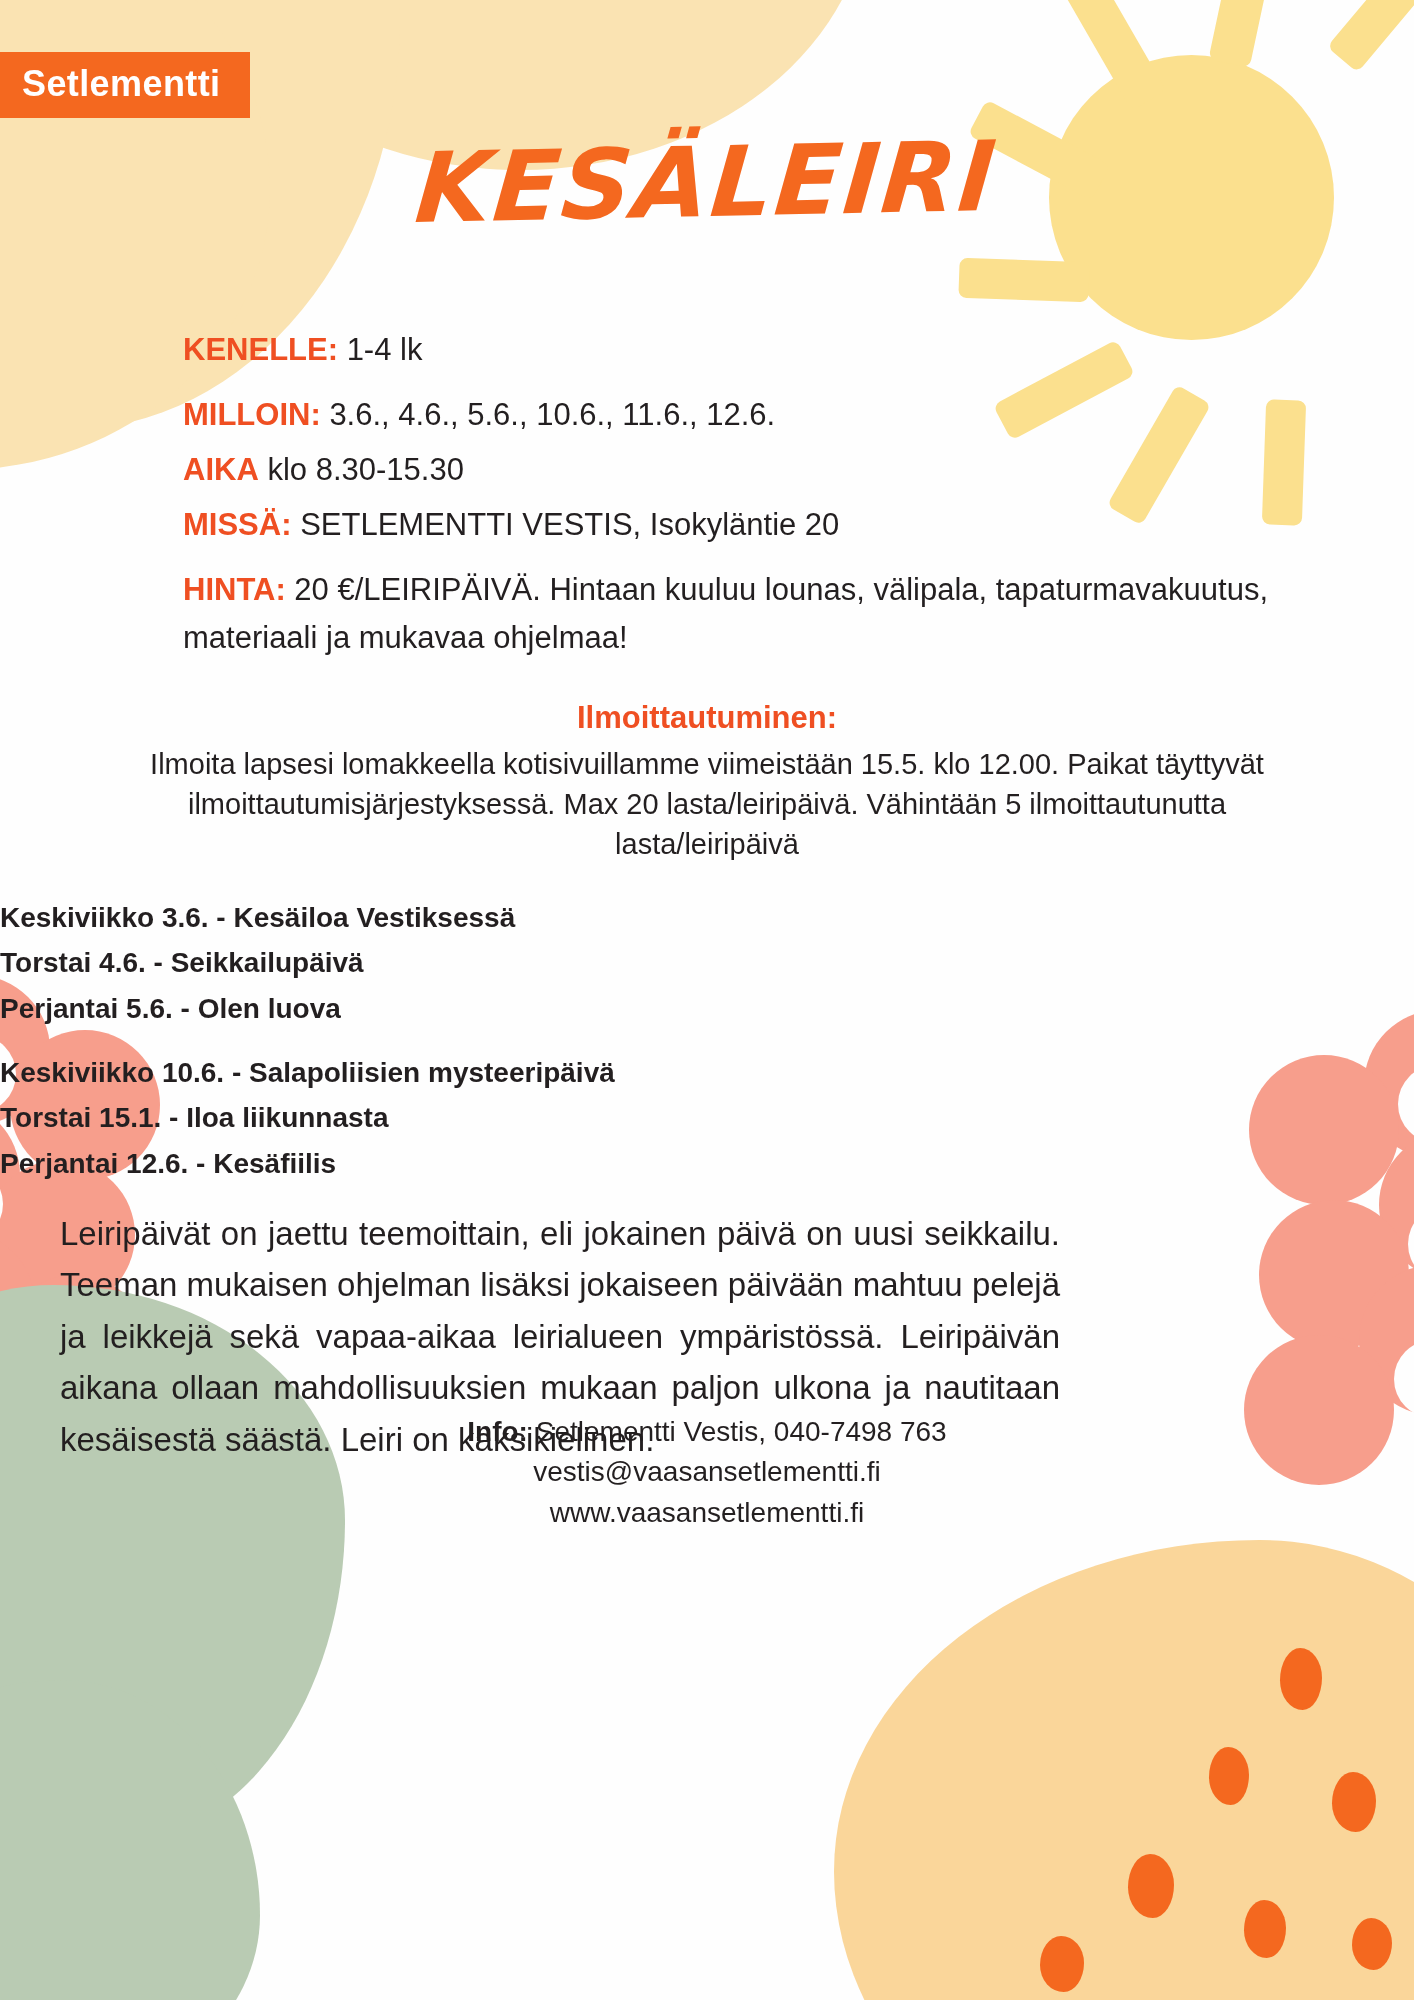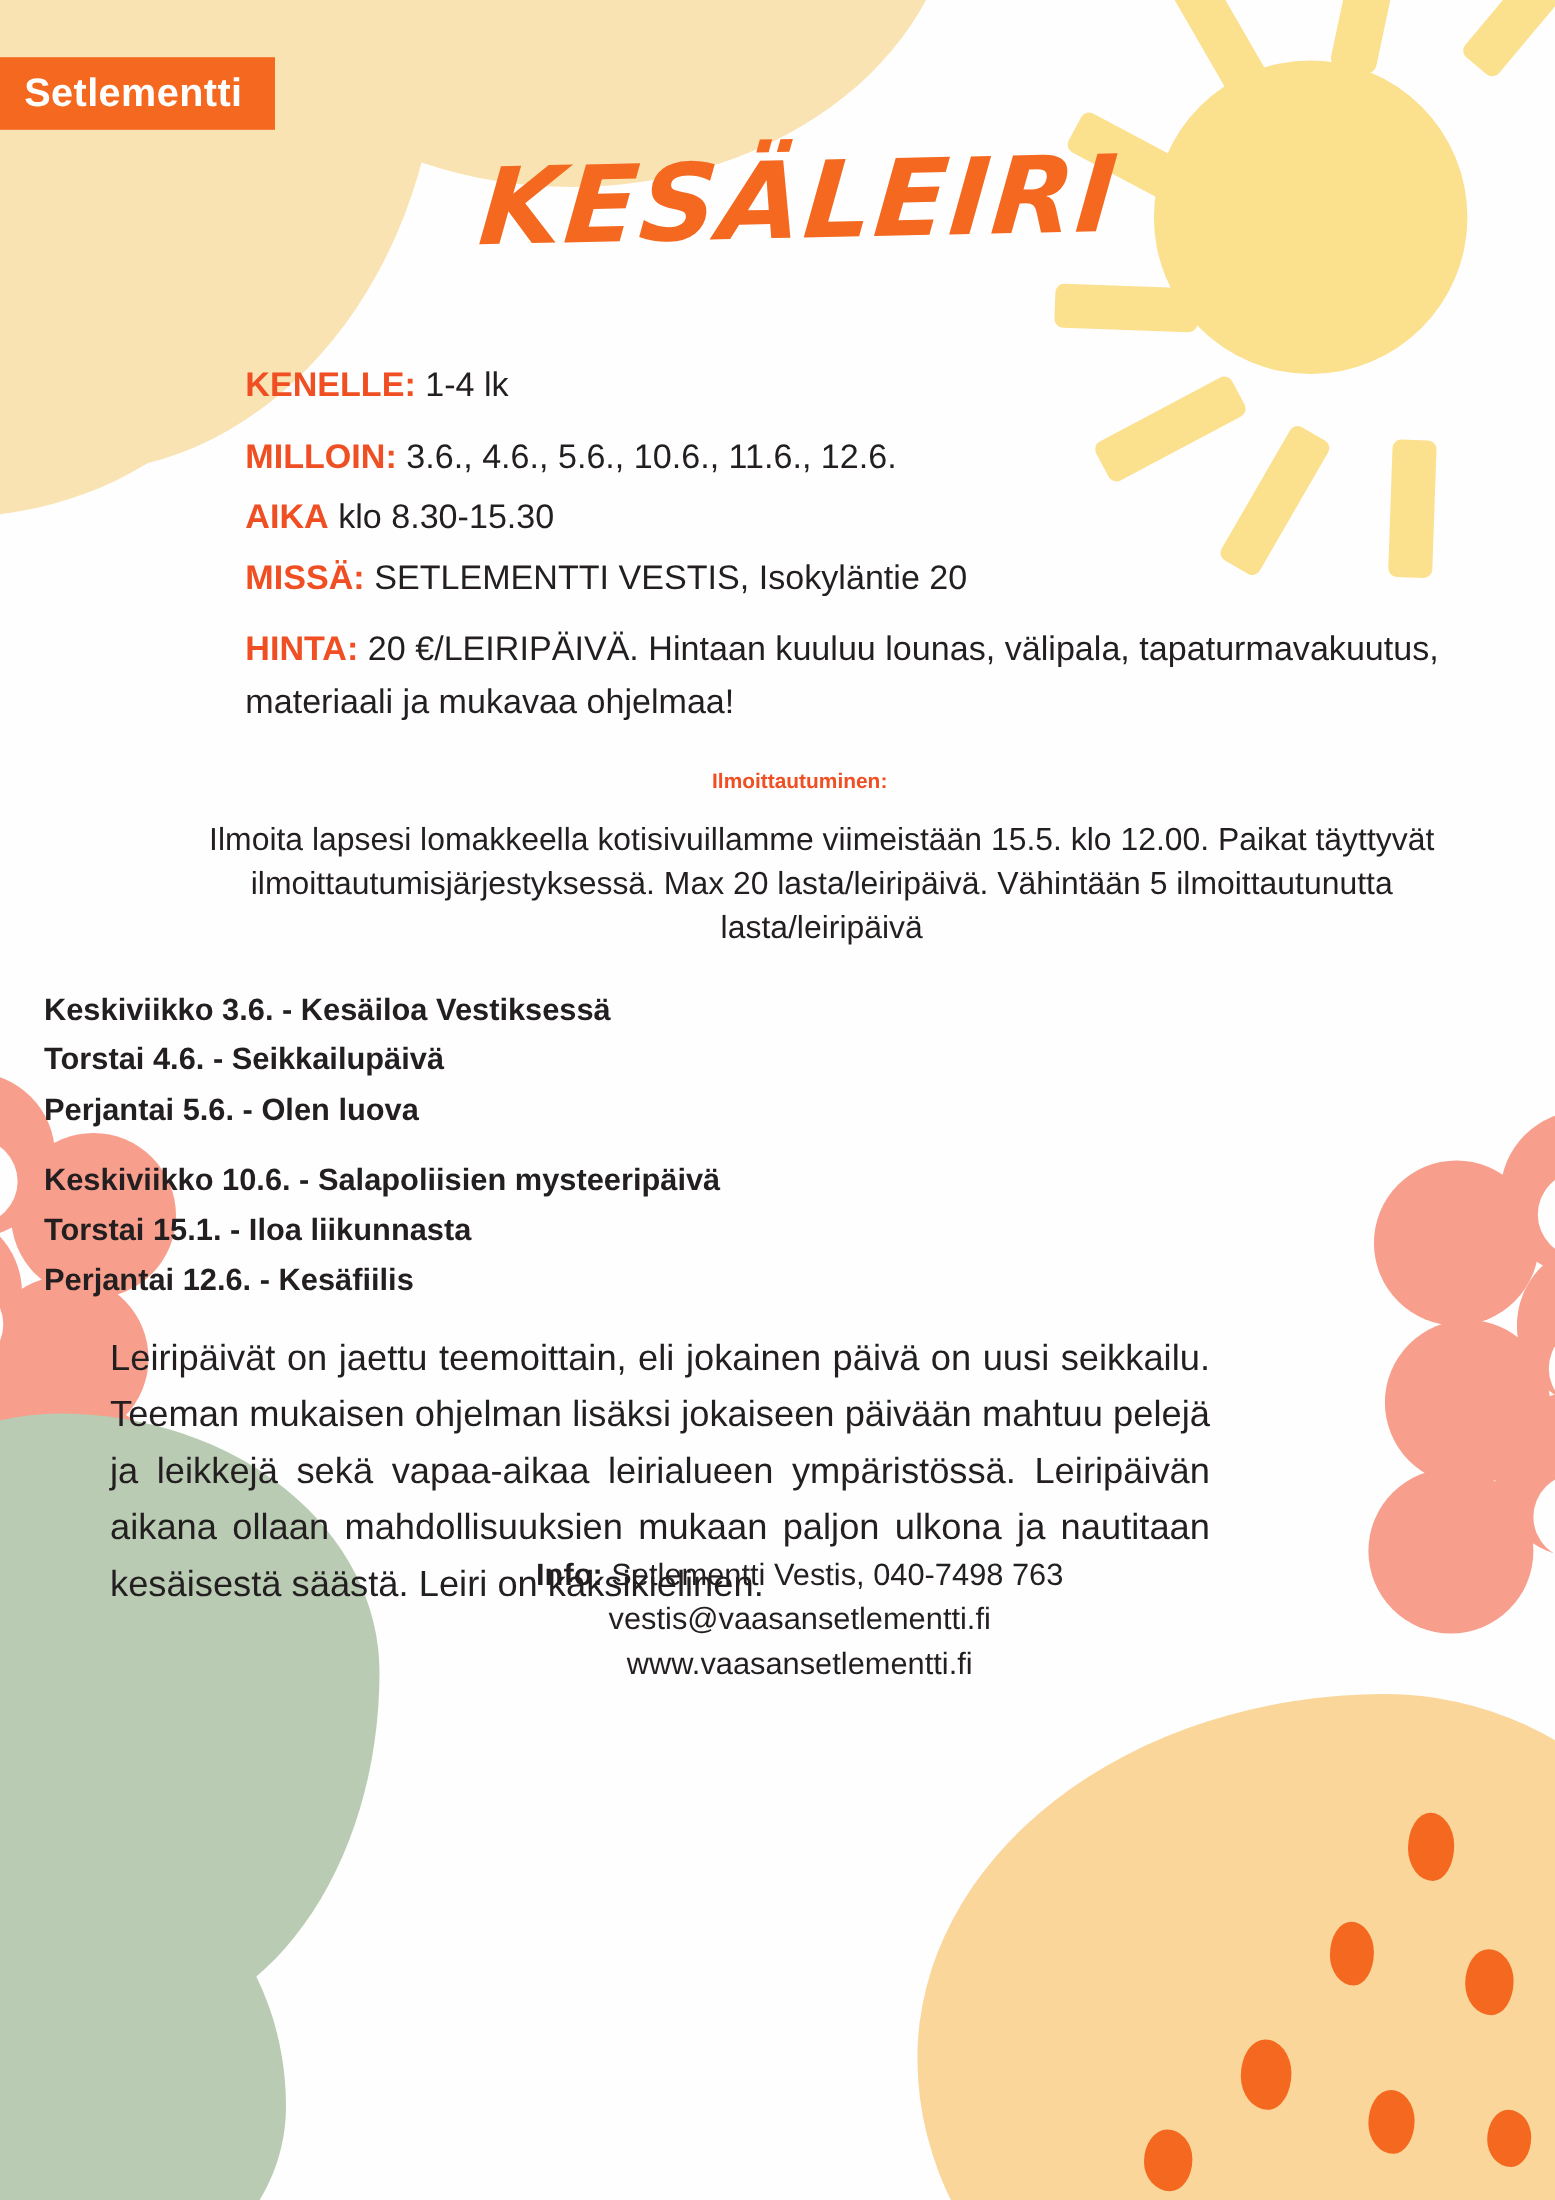--- a/index.html
+++ b/index.html
@@ -12,21 +12,20 @@
     font-family:"Liberation Sans", sans-serif;
     overflow:hidden;
   }
 
   #poster {
     position:relative;
     width:1414px;
     height:2000px;
     background:#fefefe;
     overflow:hidden;
-    padding-left:40px;
   }
 
   
   .decor { position:absolute; z-index:0; pointer-events:none; }
 
   
   .blob-cream-tl {
     left:-360px; top:-330px;
     width:760px; height:760px;
     background:#fae3b2;
@@ -148,21 +147,21 @@
   .info-line .k {
     color:#ef4f22;
     font-weight:bold;
   }
 
   
   .reg-head {
     position:absolute; left:0; top:700px; width:100%;
     text-align:center;
     color:#ef4f22;
-    font-size:19px;
+    font-size:31px;
     font-weight:bold;
   }
   .reg-body {
     position:absolute; left:107px; top:744px; width:1200px;
     text-align:center;
     font-size:29px;
     color:#231f20;
     line-height:1.38;
   }
 

